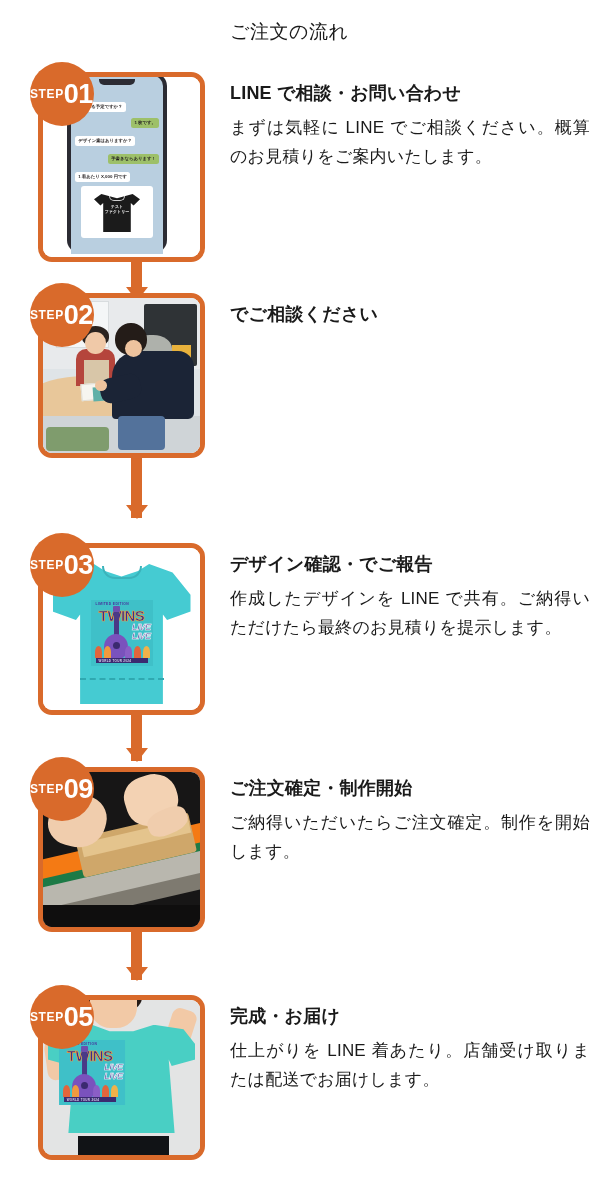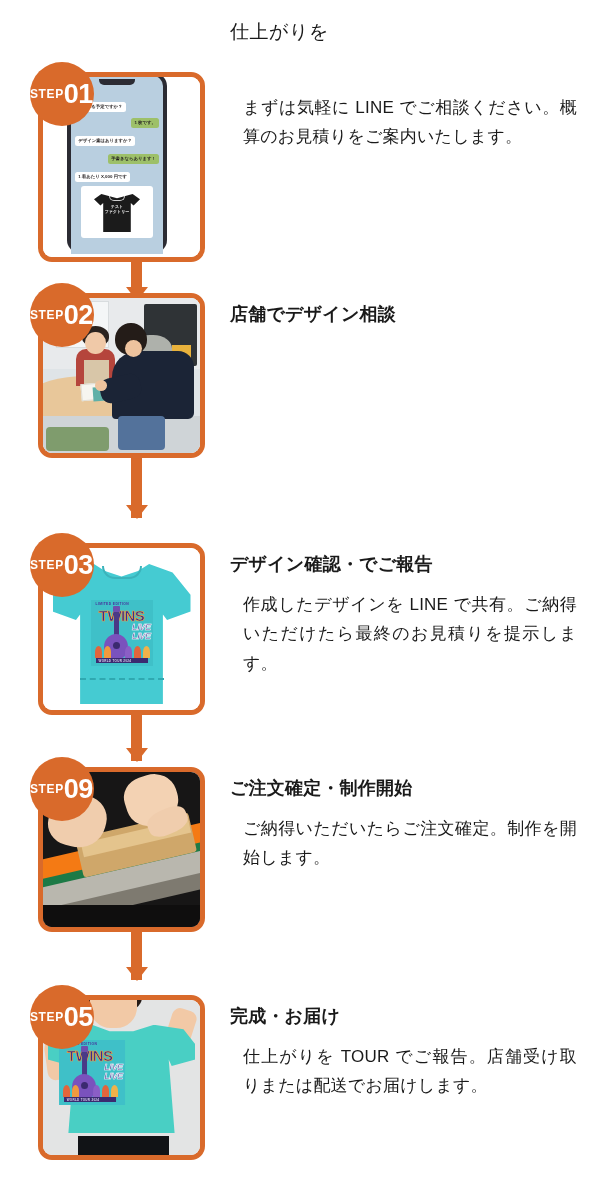--- a/index.html
+++ b/index.html
@@ -111,21 +111,21 @@
   .step-heading{
     font-size:18px;
     font-weight:bold;
     line-height:1.45;
     margin:0 0 7px 0;
     letter-spacing:.2px;
   }
   .step-body{
     font-size:17px;
     line-height:1.72;
-    margin:13px;
+    margin:0;
     text-align:justify;
     text-justify:inter-character;
     letter-spacing:.2px;
     font-weight:400;
   }
 
   
   .phone-scene{position:absolute;inset:0;background:#fff;}
   .phone-body{
     position:absolute;
@@ -334,21 +334,21 @@
   .md-arm2{position:absolute;left:2%;top:26%;width:13%;height:26%;background:#f2c9a6;border-radius:8px;transform:rotate(-8deg);}
   .md-pants{position:absolute;left:22%;bottom:0;width:58%;height:12%;background:#111316;}
   .md-poster{
     position:absolute;left:31%;top:26%;width:42%;height:42%;
     background:#3fc0c8;overflow:hidden;
   }
 </style>
 </head>
 <body>
 
-<div class="page-title">仕上がりを</div>
+<div class="page-title">ご注文の流れ</div>
 
 <div class="steps">
 
   <section class="step" style="height:215px;">
 
     <div class="media-frame" style="left:38px;top:10px;width:167px;height:190px;">
       <div class="media-inner">
         <div class="phone-scene">
           <div class="phone-body">
             <div class="phone-screen">
@@ -371,20 +371,21 @@
         </div>
       </div>
     </div>
 
     <div class="badge" style="left:30px;top:0px;">
       <span class="badge-label">STEP</span>
       <span class="badge-num">01</span>
     </div>
 
     <div class="step-text" style="top:18px;">
+      <h3 class="step-heading">LINE で相談・お問い合わせ</h3>
       <p class="step-body">まずは気軽に LINE でご相談ください。概算のお見積りをご案内いたします。</p>
     </div>
 
     <div class="connector" style="top:200px;height:38px;">
       <span class="arrow-head"></span>
     </div>
   </section>
 
   <section class="step" style="height:250px;">
 
@@ -414,21 +415,21 @@
         </div>
       </div>
     </div>
 
     <div class="badge" style="left:30px;top:6px;">
       <span class="badge-label">STEP</span>
       <span class="badge-num">02</span>
     </div>
 
     <div class="step-text" style="top:24px;">
-      <h3 class="step-heading">店舗でデザイン相談</h3>
+      <h3 class="step-heading">でご相談ください</h3>
     </div>
 
     <div class="connector" style="top:181px;height:60px;">
       <span class="arrow-head"></span>
     </div>
   </section>
 
   <section class="step" style="height:230px;">
 
     <div class="media-frame" style="left:38px;top:16px;width:167px;height:172px;">
@@ -548,17 +549,17 @@
       </div>
     </div>
 
     <div class="badge" style="left:30px;top:8px;">
       <span class="badge-label">STEP</span>
       <span class="badge-num">05</span>
     </div>
 
     <div class="step-text" style="top:26px;">
       <h3 class="step-heading">完成・お届け</h3>
-      <p class="step-body">仕上がりを TOUR でご報告。店舗受け取りまたは配送でお届けします。</p>
+      <p class="step-body">仕上がりを LINE 着あたり。店舗受け取りまたは配送でお届けします。</p>
     </div>
   </section>
 
 </div>
 
 </body></html>

